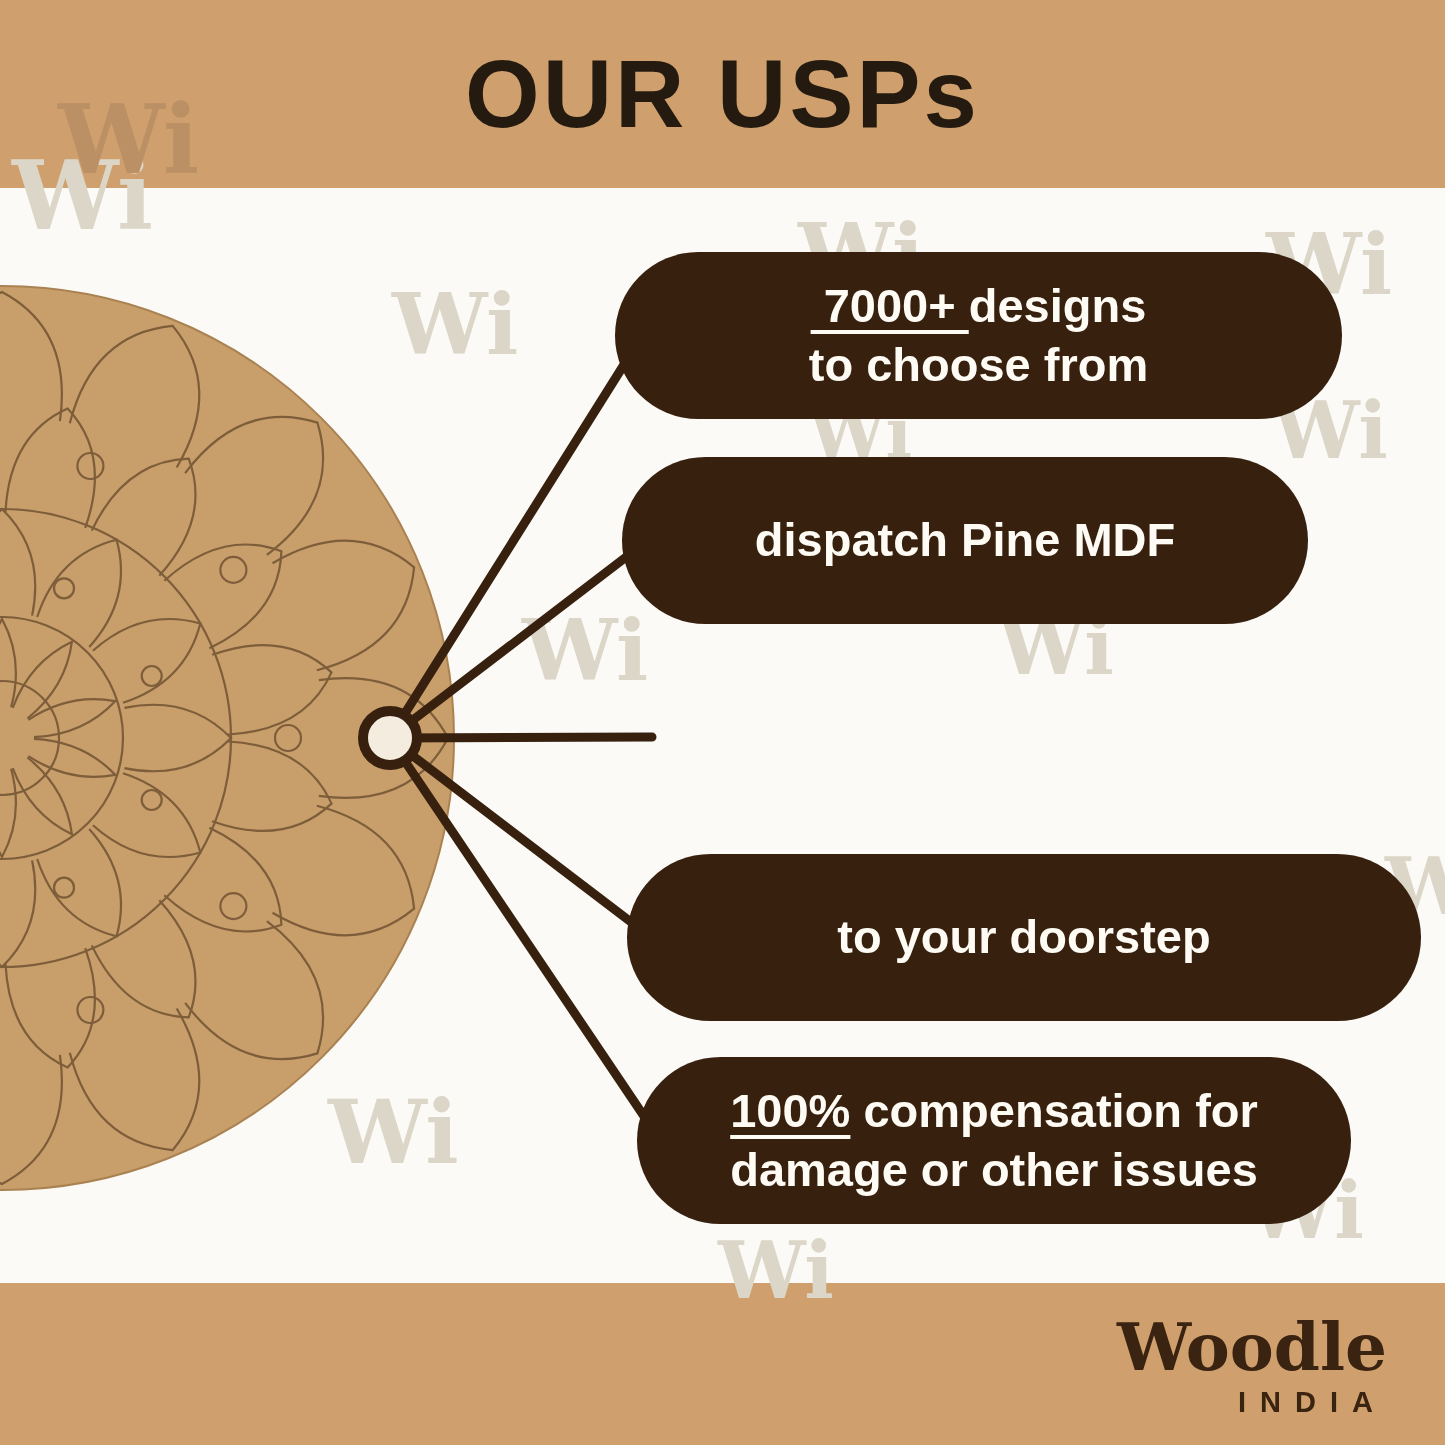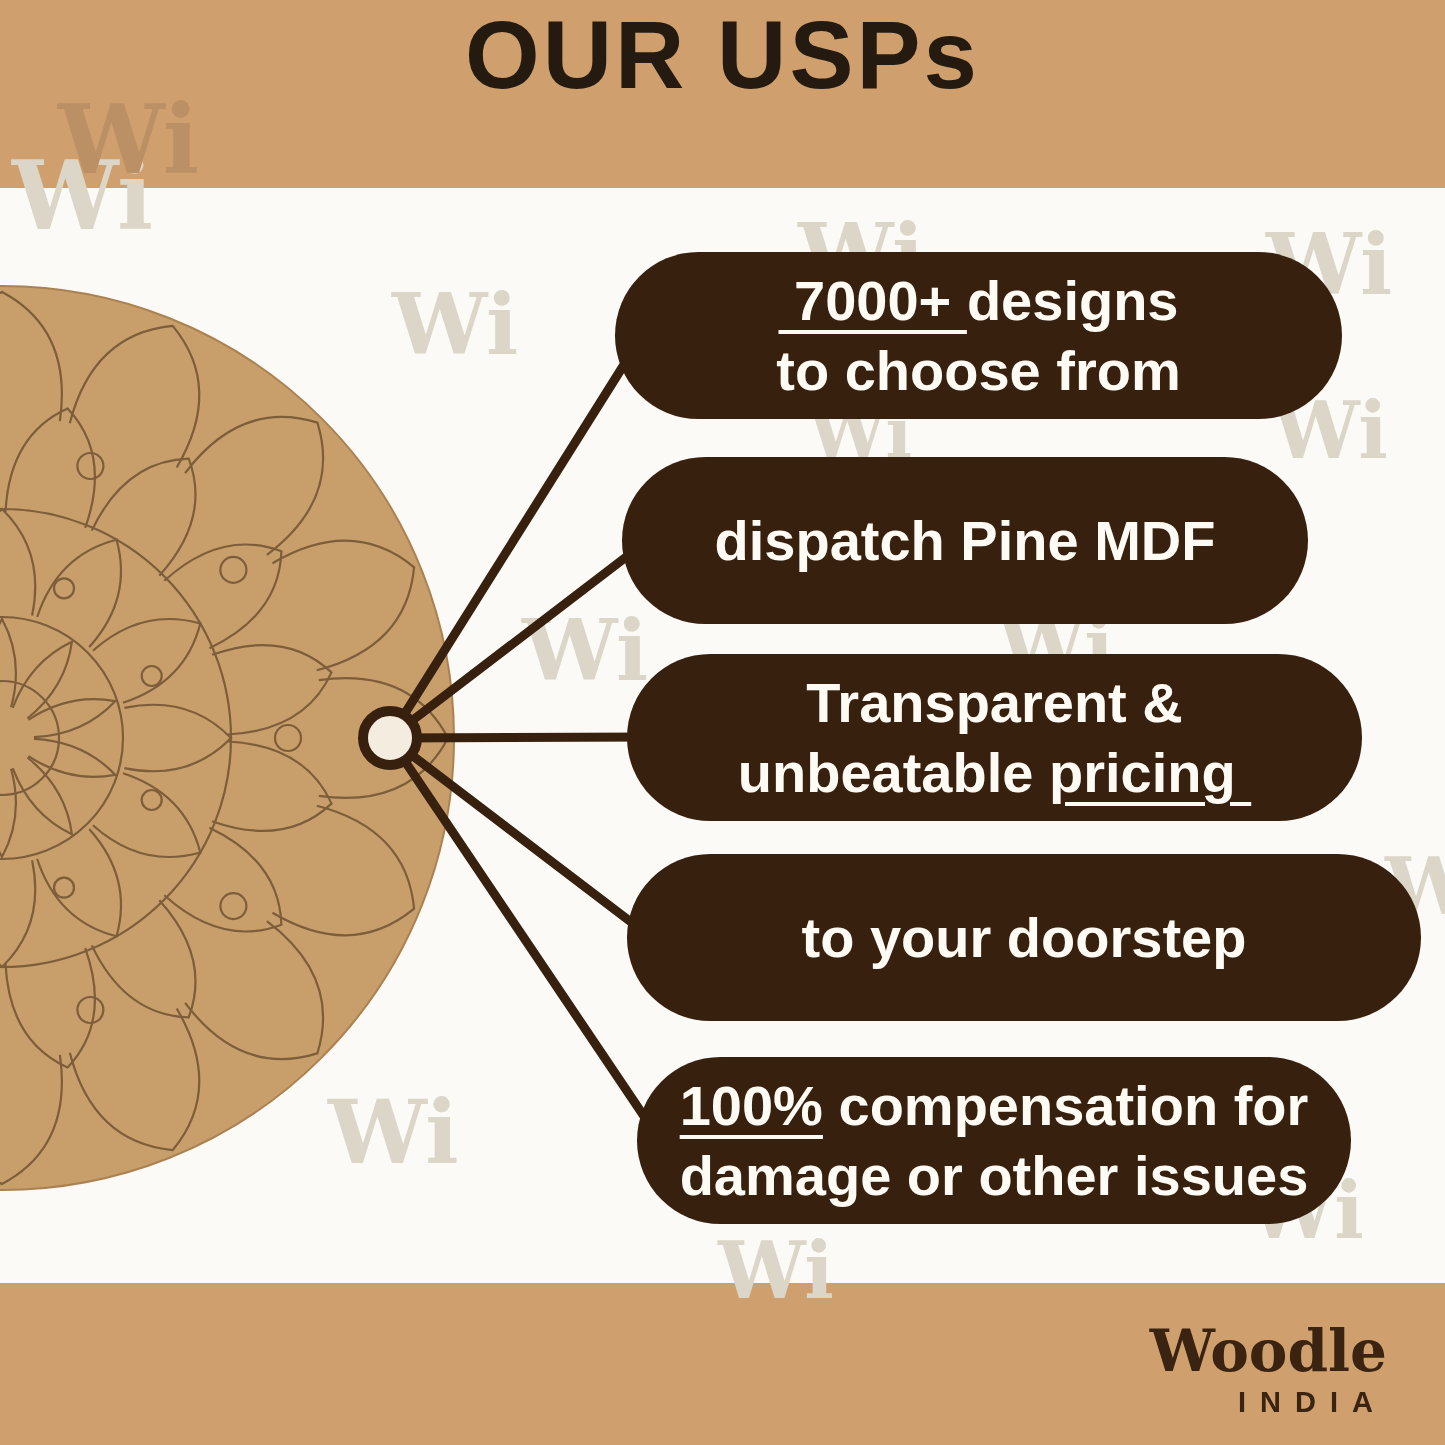--- a/index.html
+++ b/index.html
@@ -2,21 +2,21 @@
 <html><head>
 <meta charset="utf-8">
 <style>
   html,body{margin:0;padding:0;background:#ffffff;}
   #canvas{
     position:relative;width:1445px;height:1445px;overflow:hidden;
     background:var(--bg,#fbfaf6);
     font-family:"Liberation Sans",sans-serif;
   }
   .band{position:absolute;left:0;width:100%;background:var(--band,#cfa06d);z-index:1;}
-  .band-top{top:0;height:188px;display:flex;justify-content:center;}
+  .band-top{top:0;height:188px;display:flex;align-items:center;justify-content:center;}
   .band-bottom{top:1283px;height:162px;}
   #title{
     font-size:96px;font-weight:bold;color:#241a10;letter-spacing:3px;
     z-index:5;position:relative;
   }
   #watermarks{position:absolute;inset:0;z-index:2;pointer-events:none;}
   .watermark{
     position:absolute;font-family:"DejaVu Serif",serif;font-weight:bold;
     line-height:1;user-select:none;
   }
@@ -24,32 +24,32 @@
   .wm-tan{color:#bb9065;}
   #art{position:absolute;left:0;top:0;z-index:3;pointer-events:none;}
   #mandala path,#mandala circle{fill:none;stroke:#7d5d3a;stroke-width:2.2;}
   #mdf-circle{fill:var(--mdf,#c89e6b);stroke:#aa8251;stroke-width:2;}
   .connector{stroke:var(--line,#38200f);stroke-width:9;stroke-linecap:round;}
   #hub{fill:#f3ecdf;stroke:var(--line,#38200f);stroke-width:10;}
   .pill{
     position:absolute;z-index:4;height:167px;border-radius:999px;
     background:var(--pill,#38200f);color:var(--pillText,#fdfbf4);
     display:flex;flex-direction:column;justify-content:center;align-items:center;
-    font-weight:bold;font-size:56px;line-height:1.24;text-align:center;
+    font-weight:bold;font-size:47px;line-height:1.24;text-align:center;
   }
   .pl{white-space:nowrap;}
   .useg-u{
     text-decoration:underline;
     text-decoration-thickness:0.075em;
     text-underline-offset:0.18em;
   }
   #logo{
     position:absolute;right:58px;bottom:26px;z-index:5;text-align:right;color:#3a2310;
   }
-  #logo .brand{font-family:"DejaVu Serif",serif;font-weight:bold;font-size:58px;line-height:1;}
+  #logo .brand{font-family:"DejaVu Serif",serif;font-weight:bold;font-size:66px;line-height:1;}
   #logo .country{font-size:29px;letter-spacing:14px;margin-top:6px;font-weight:bold;}
 </style>
 </head>
 <body>
 
 <div id="canvas" style="--band: #cfa06d; --pill: #38200f; --pillText: #fdfbf4; --line: #38200f; --mdf: #c89e6b; --bg: #fbfaf6;">
 
   <div class="band band-top">
     <div id="title">OUR USPs</div>
   </div>
@@ -168,24 +168,20 @@
 
   <div class="pill" style="left:615px;top:252px;width:727px;">
     <div class="pl"><span class="useg"></span><span class="useg-u">&nbsp;7000+&nbsp;</span><span class="useg">designs</span></div>
     <div class="pl"><span class="useg">to choose from</span><span class="useg-u"></span><span class="useg"></span></div>
   </div>
 
   <div class="pill" style="left:622px;top:457px;width:686px;">
     <div class="pl"><span class="useg">dispatch Pine MDF</span><span class="useg-u"></span><span class="useg"></span></div>
   </div>
 
-  <div class="pill" style="left:627px;top:654px;width:735px;">
-    <div class="pl"><span class="useg">Transparent &amp;</span><span class="useg-u"></span><span class="useg"></span></div>
-    <div class="pl"><span class="useg">unbeatable </span><span class="useg-u">pricing&nbsp;</span><span class="useg"></span></div>
-  </div>
 
   <div class="pill" style="left:627px;top:854px;width:794px;">
     <div class="pl"><span class="useg">to your doorstep</span><span class="useg-u"></span><span class="useg"></span></div>
   </div>
 
   <div class="pill" style="left:637px;top:1057px;width:714px;">
     <div class="pl"><span class="useg"></span><span class="useg-u">100%</span><span class="useg"> compensation for</span></div>
     <div class="pl"><span class="useg">damage or other issues</span><span class="useg-u"></span><span class="useg"></span></div>
   </div>
 

